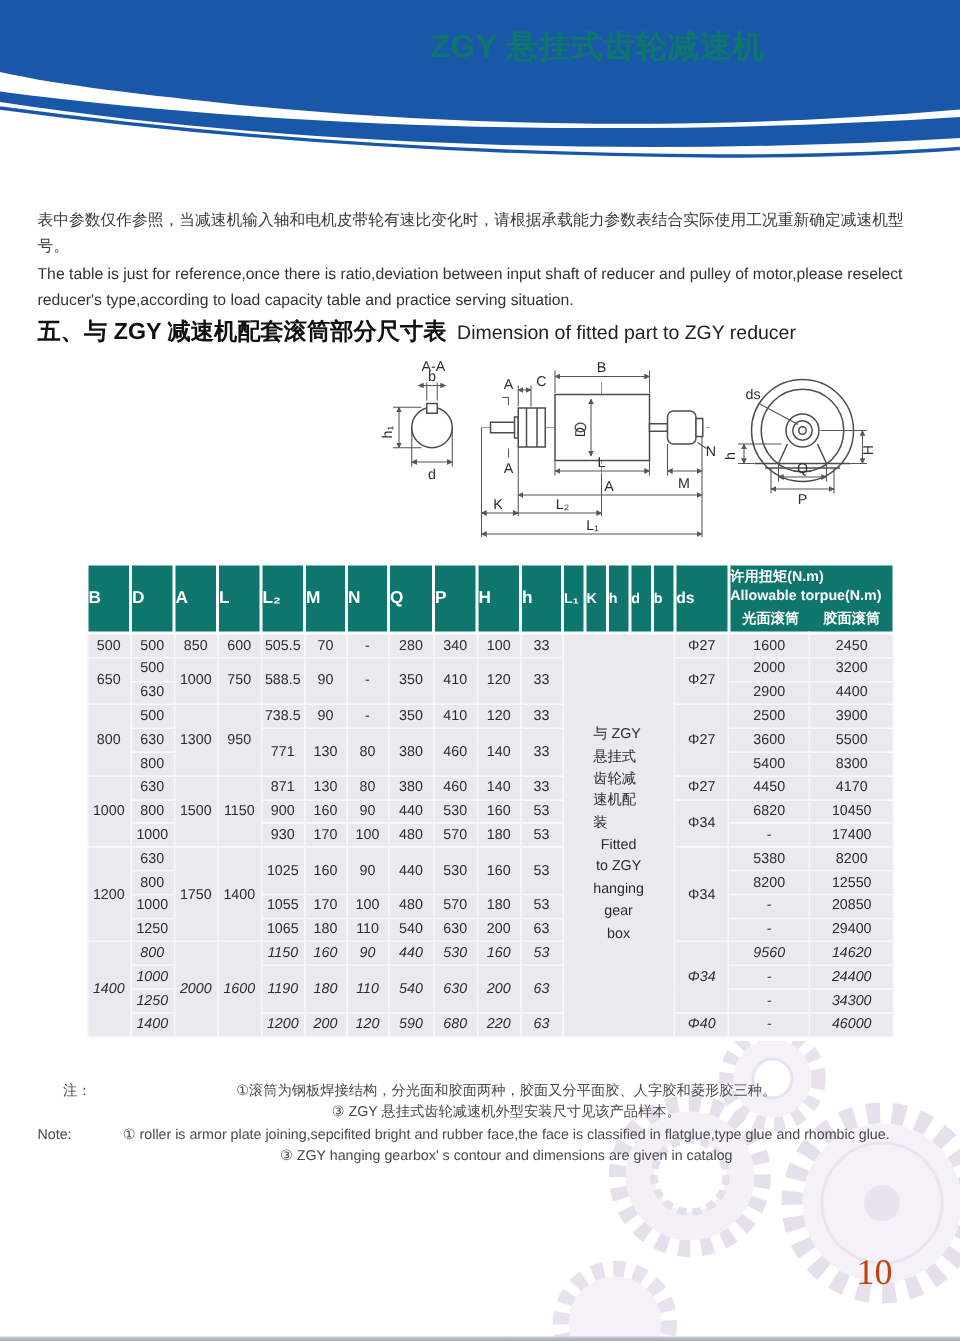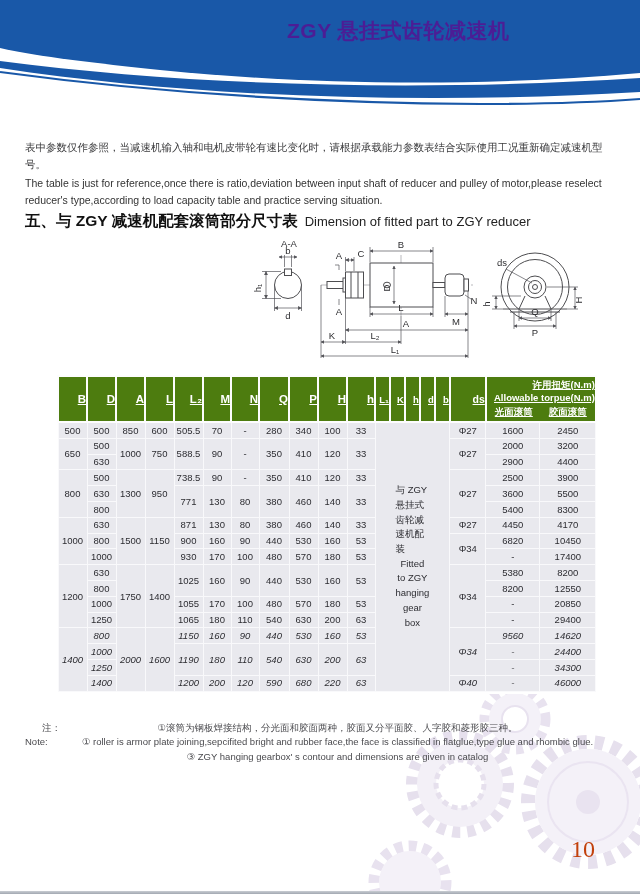--- a/index.html
+++ b/index.html
@@ -7,21 +7,21 @@
     position:relative; width:640px; height:894px; background:#ffffff;
     font-family:"Liberation Sans","DejaVu Sans",sans-serif;
     overflow:hidden; outline:1px solid #cdd0d5; margin:0 auto;
   }
   .page::after { content:""; position:absolute; left:0; right:0; bottom:0; height:3px;
     background:linear-gradient(#c9cdd3,#a2a8b1); }
 
   
   .banner { position:absolute; top:0; left:0; }
   .page-title {
-    position:absolute; top:17px; left:287px; color:#4c1d95; font-weight:bold;
+    position:absolute; top:17px; left:287px; color:#0f766e; font-weight:bold;
     font-size:21px; letter-spacing:.5px; white-space:nowrap;
   }
 
   
   .intro { position:absolute; top:139px; left:25px; width:594px; color:#3a3a3c; }
   .intro p { margin:0 0 2px 0; font-size:10.5px; line-height:1.62; }
   .intro .en { color:#333; }
 
   
   .section-title { position:absolute; top:211px; left:25px; white-space:nowrap; color:#111; }
@@ -32,22 +32,22 @@
   .diagram { position:absolute; top:238px; left:235px; }
   .diagram .ln { stroke:#4d4d50; stroke-width:1; fill:none; }
   .diagram .fig { stroke:#4d4d50; stroke-width:1; fill:#fff; }
   .diagram .dim { stroke:#55555a; stroke-width:.7; fill:none; }
   .diagram .cl { stroke:#8a8a90; stroke-width:.6; stroke-dasharray:8 2 2 2; fill:none; }
   .dlab { font-size:9.5px; fill:#2d2d30; text-anchor:middle; }
 
   
   #dim-table { position:absolute; top:375px; left:57px; border-collapse:collapse; table-layout:fixed; }
   #dim-table th {
-    background:#4d7c0f; color:#fff; border:2px solid #fdfdfe; font-weight:bold;
-    font-size:11.5px; padding:0; height:44px; text-align:right;text-decoration:underline;
+    background:#0f766e; color:#fff; border:2px solid #fdfdfe; font-weight:bold;
+    font-size:11.5px; padding:0; height:44px; text-align:left;
   }
   #dim-table th.nw { font-size:9.5px; }
   #dim-table th.ds-col { font-size:10.5px; }
   #dim-table td {
     background:#e9e9ee; border:1px solid #f9f9fb; font-size:9.5px; color:#2c2c31;
     text-align:center; padding:0; height:14.8px; line-height:1;
   }
   #dim-table .tq-title { font-size:9.5px; line-height:1.3; font-weight:bold; }
   #dim-table .tq-sub { display:flex; justify-content:space-around; font-size:9.5px; margin-top:2px; font-weight:bold; }
   #dim-table td.note-cell {
@@ -484,20 +484,21 @@
       <td>46000</td>
     </tr>
   </tbody>
     </table>
 
   <div class="notes">
     <div class="nrow">
       <div class="nlab zh">注：</div>
       <div class="nbody">
         <div>①滚筒为钢板焊接结构，分光面和胶面两种，胶面又分平面胶、人字胶和菱形胶三种。</div>
+        <div>③ ZGY 悬挂式齿轮减速机外型安装尺寸见该产品样本。</div>
       </div>
     </div>
     <div class="nrow">
       <div class="nlab">Note:</div>
       <div class="nbody">
         <div>① roller is armor plate joining,sepcifited bright and rubber face,the face is classified in flatglue,type glue and rhombic glue.</div>
         <div>③ ZGY hanging gearbox' s contour and dimensions are given in catalog</div>
       </div>
     </div>
   </div>

